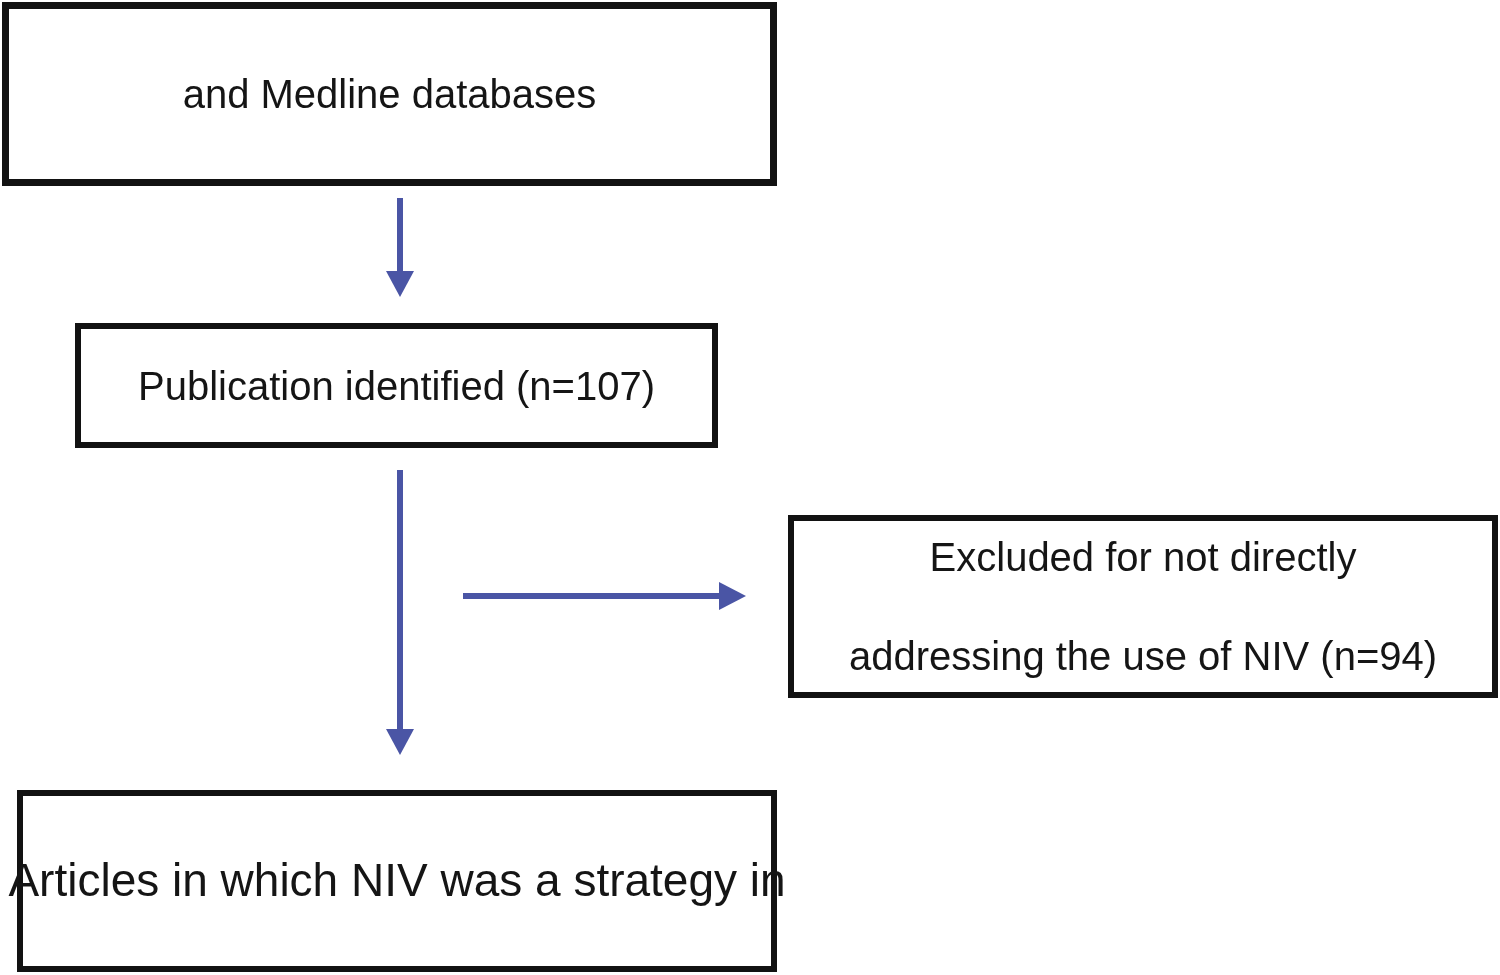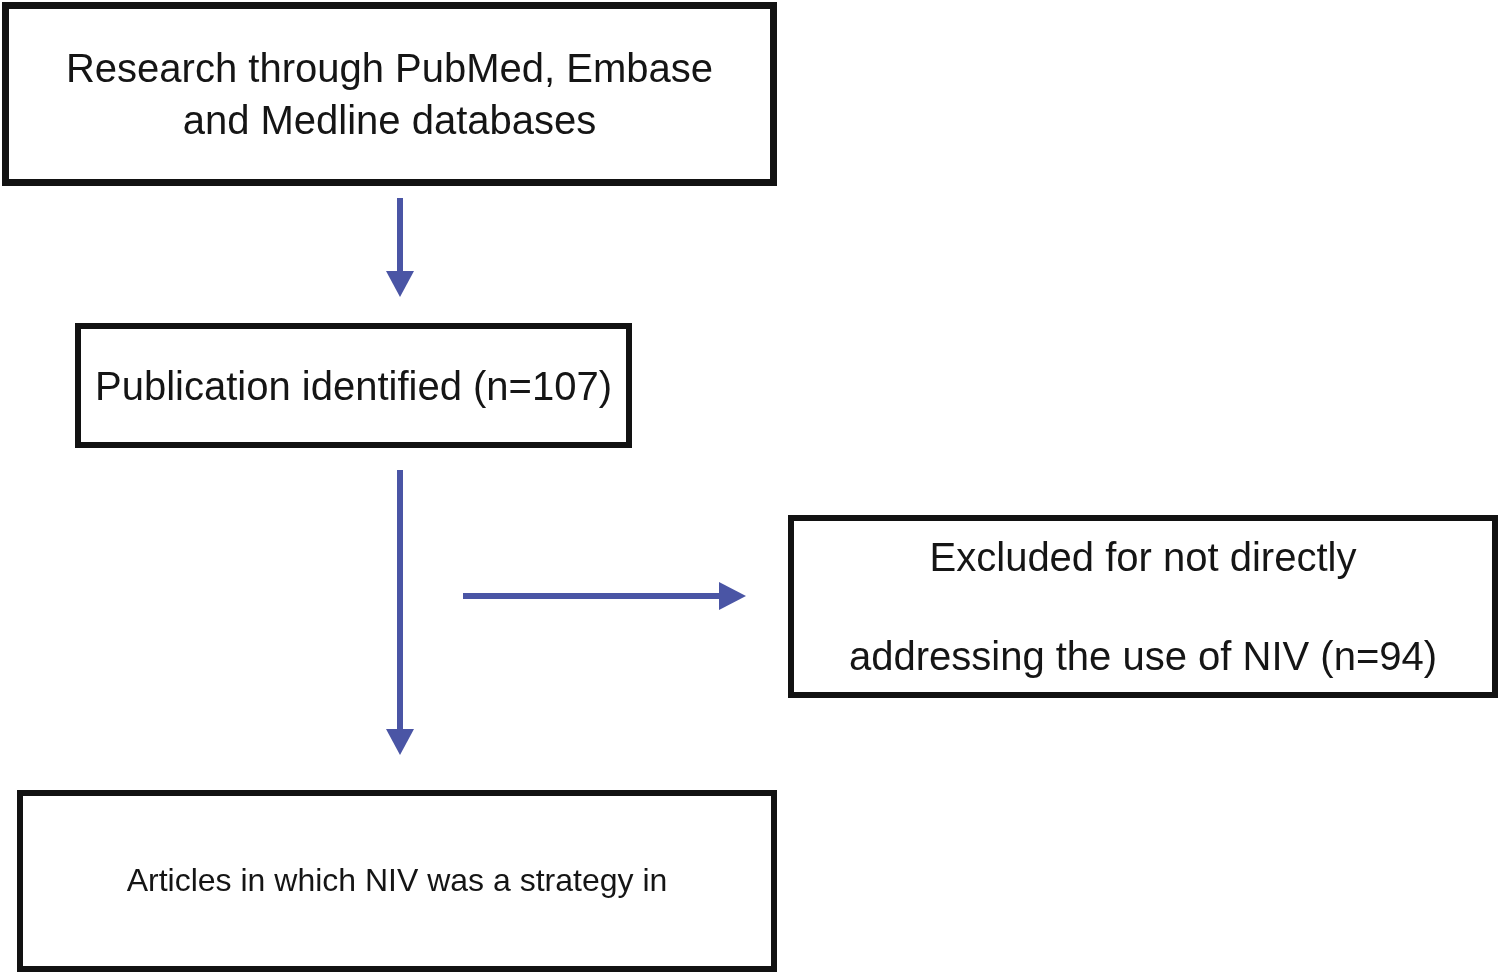--- a/index.html
+++ b/index.html
@@ -35,28 +35,28 @@
     line-height: 1.3;
   }
   .node .line {
     white-space: nowrap;
   }
   #node-source {
     left: 2px; top: 2px; width: 775px; height: 184px;
     border-width: 7px;
   }
   #node-identified {
-    left: 75px; top: 323px; width: 557px; height: 125px;
+    left: 75px; top: 323px; width: 643px; height: 125px;
   }
   #node-excluded {
     left: 788px; top: 515px; width: 710px; height: 183px; gap: 47px;
   }
   #node-included {
     left: 17px; top: 790px; width: 760px; height: 182px;
-    font-size: 32px;
+    font-size: 46px;
   }
   .shaft-v {
     position: absolute;
     width: 6px;
     background: var(--arrow-color);
   }
   .shaft-h {
     position: absolute;
     height: 6px;
     background: var(--arrow-color);
@@ -81,21 +81,20 @@
   #arrow2-head  { left: 386px; top: 729px; }
   #arrow3-shaft { left: 463px; top: 593px; width: 257px; }
   #arrow3-head  { left: 719px; top: 582px; }
 </style>
 </head>
 <body>
 
 <div id="canvas">
 
   <div class="node" id="node-source">
-    <div class="line">Research through PubMed, Embase</div>
     <div class="line">and Medline databases</div>
   </div>
 
   <div class="shaft-v" id="arrow1-shaft"></div>
   <div class="head-down" id="arrow1-head"></div>
 
   <div class="node" id="node-identified">
     <div class="line">Publication identified (n=107)</div>
   </div>
 

